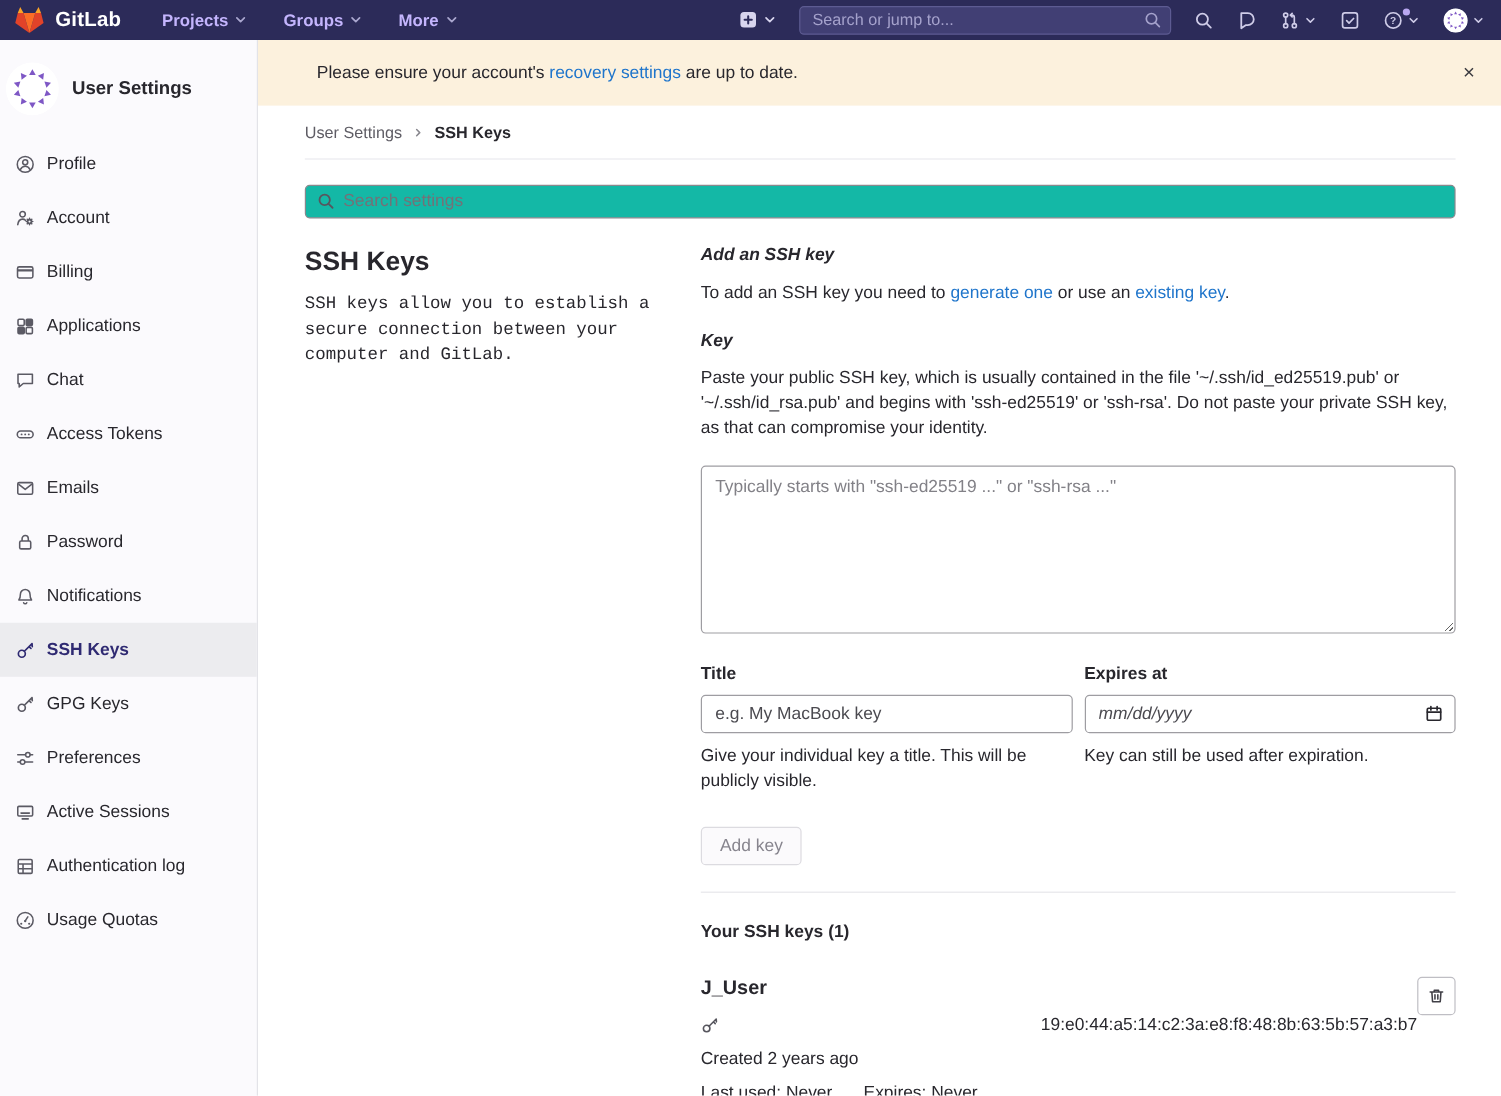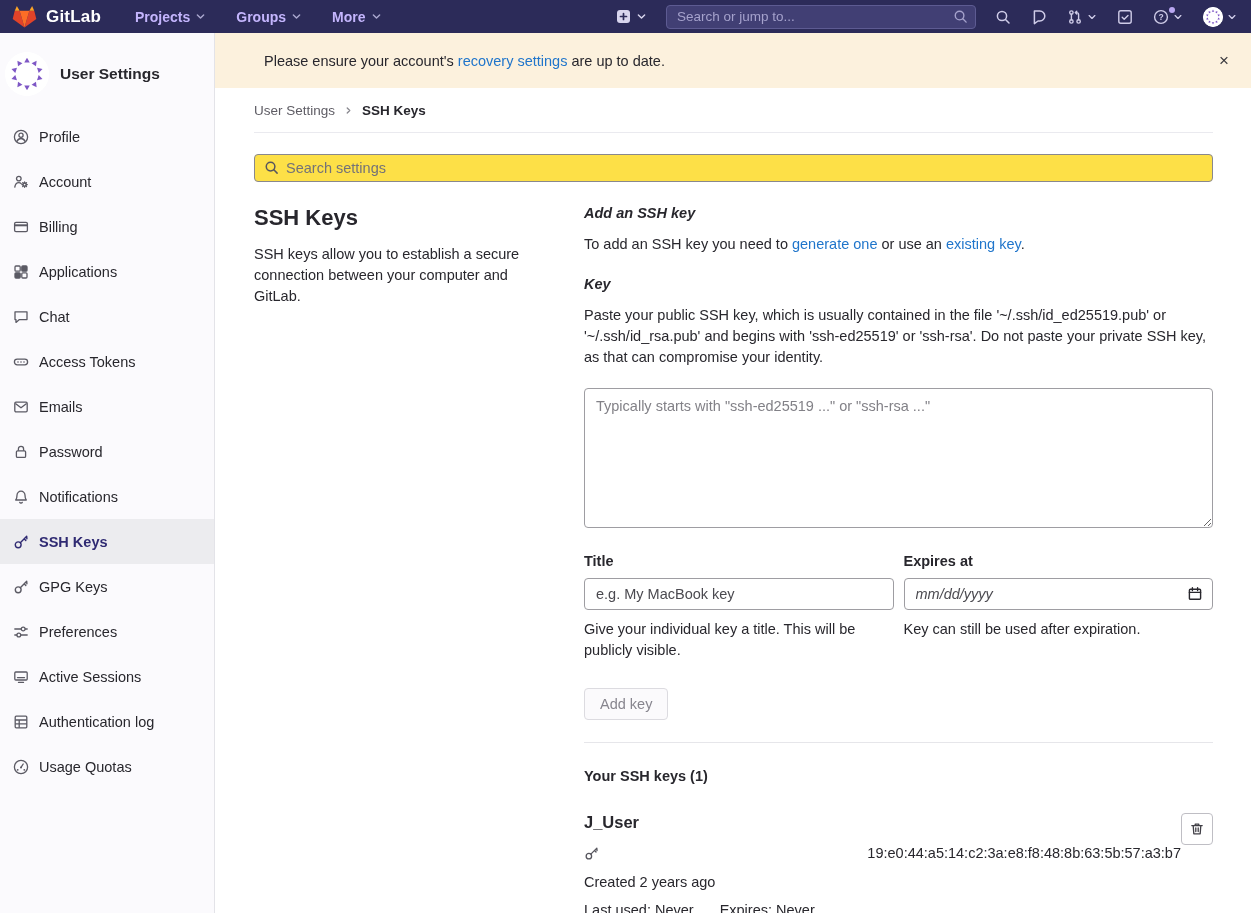--- a/index.html
+++ b/index.html
@@ -69,28 +69,28 @@
   .breadcrumb { display:flex; align-items:center; gap:9px; height:45px;
     font-size:13.5px; border-bottom:1px solid #eaeaef; color:#5e5c64; }
   .breadcrumb .crumb-link { color:#5e5c64; text-decoration:none; cursor:pointer; }
   .breadcrumb .crumb-current { color:#28272d; font-weight:700; }
   .breadcrumb .sep { color:#89888f; display:flex; }
 
   .settings-search { position:relative; margin-top:21px; }
   .settings-search input {
     width:100%; height:28px; border:1px solid #89888d; border-radius:4px;
     padding:0 10px 0 31px; font-size:14.5px; color:#28272d;
-    font-family:"Liberation Sans",sans-serif; outline:none; background:#fde047;
+    font-family:"Liberation Sans",sans-serif; outline:none; background:#14b8a6;
   }
   .settings-search input::placeholder { color:#737278; }
   .settings-search .mag { position:absolute; left:10px; top:6px; color:#57565e; }
 
   .cols { display:grid; grid-template-columns:300px 1fr; column-gap:30px; margin-top:23px; }
   h1.page-title { font-size:22px; font-weight:700; margin:0 0 13px; color:#28272d; }
-  .page-desc { margin:0; line-height:21px; }
+  .page-desc { margin:0; line-height:21px;font-family:Liberation Mono, monospace; }
   .sec-label { font-size:14.5px; font-weight:700; margin:0 0 13px; color:#28272d;font-style:italic; }
   .intro-p { margin:0 0 21px; line-height:21px; }
   .help-p { margin:0 0 20px; line-height:21px; }
   textarea.key-area {
     width:100%; height:140px; resize:both; border:1px solid #9e9da2; border-radius:4px;
     padding:9px 11px; font-size:14.5px; font-family:"Liberation Sans",sans-serif;
     color:#28272d; outline:none;
   }
   textarea.key-area::placeholder { color:#828187; }
   .field-row { display:grid; grid-template-columns:1fr 1fr; column-gap:10px; margin-top:22px; }

